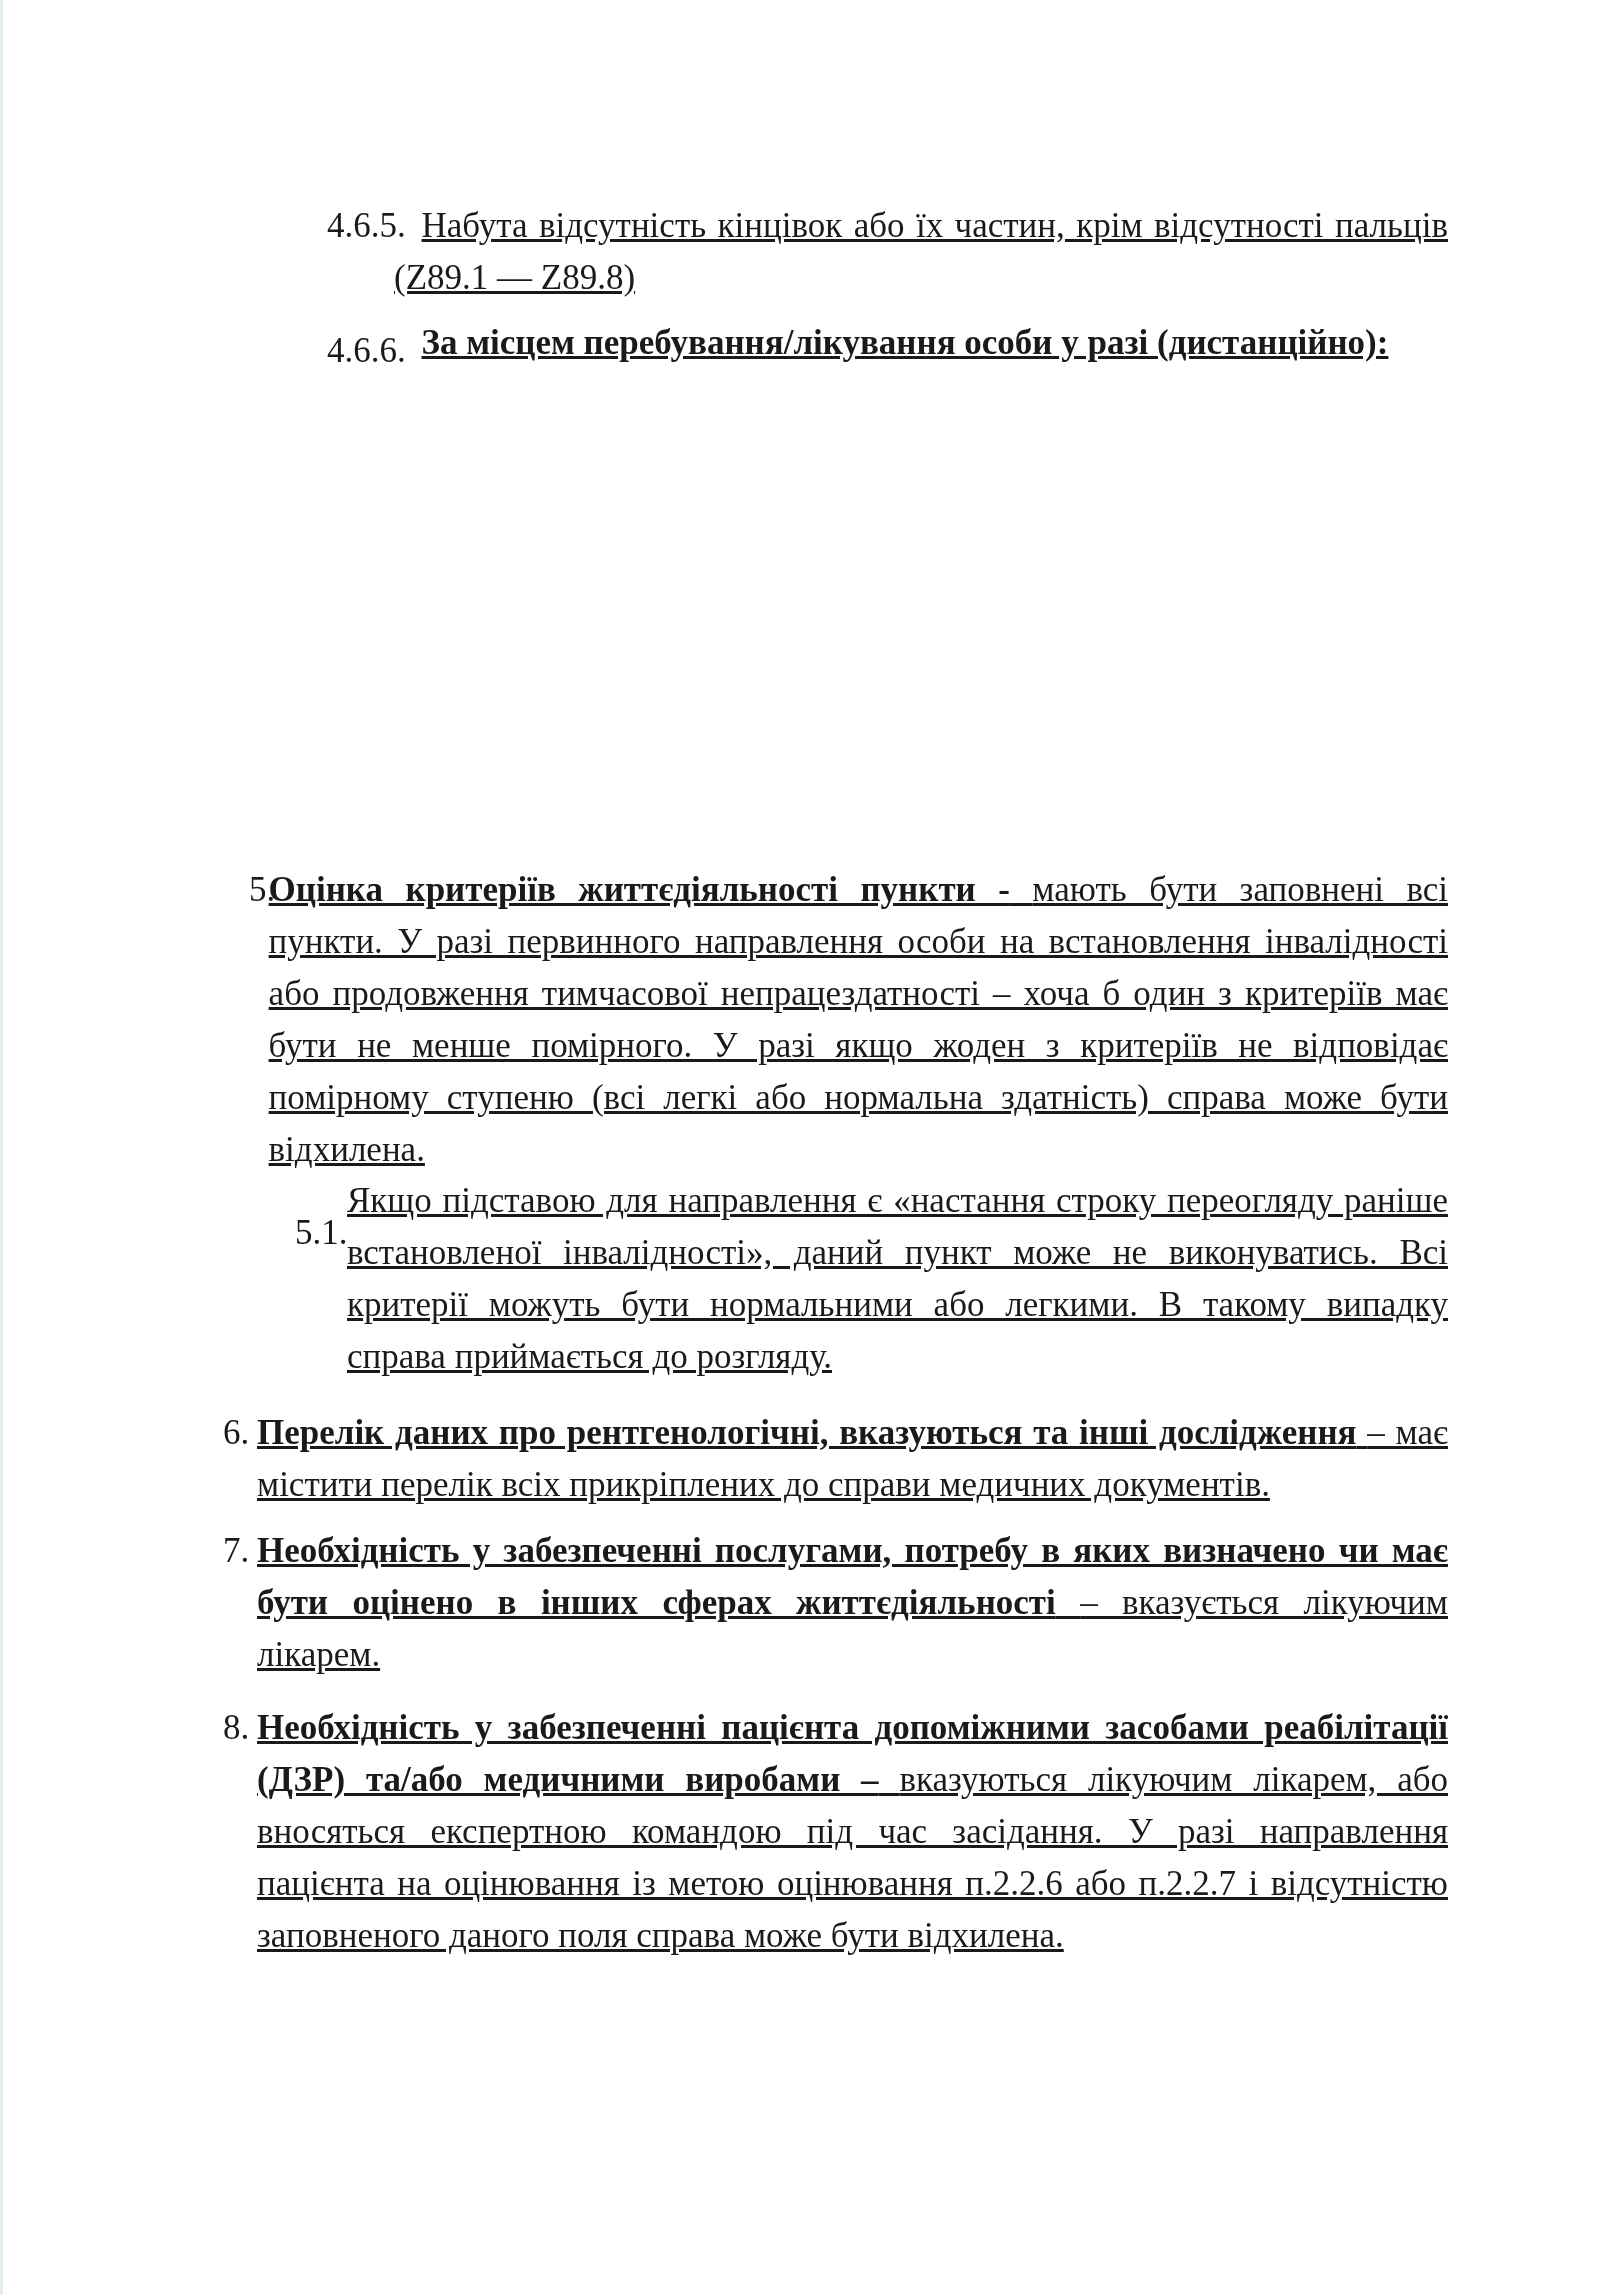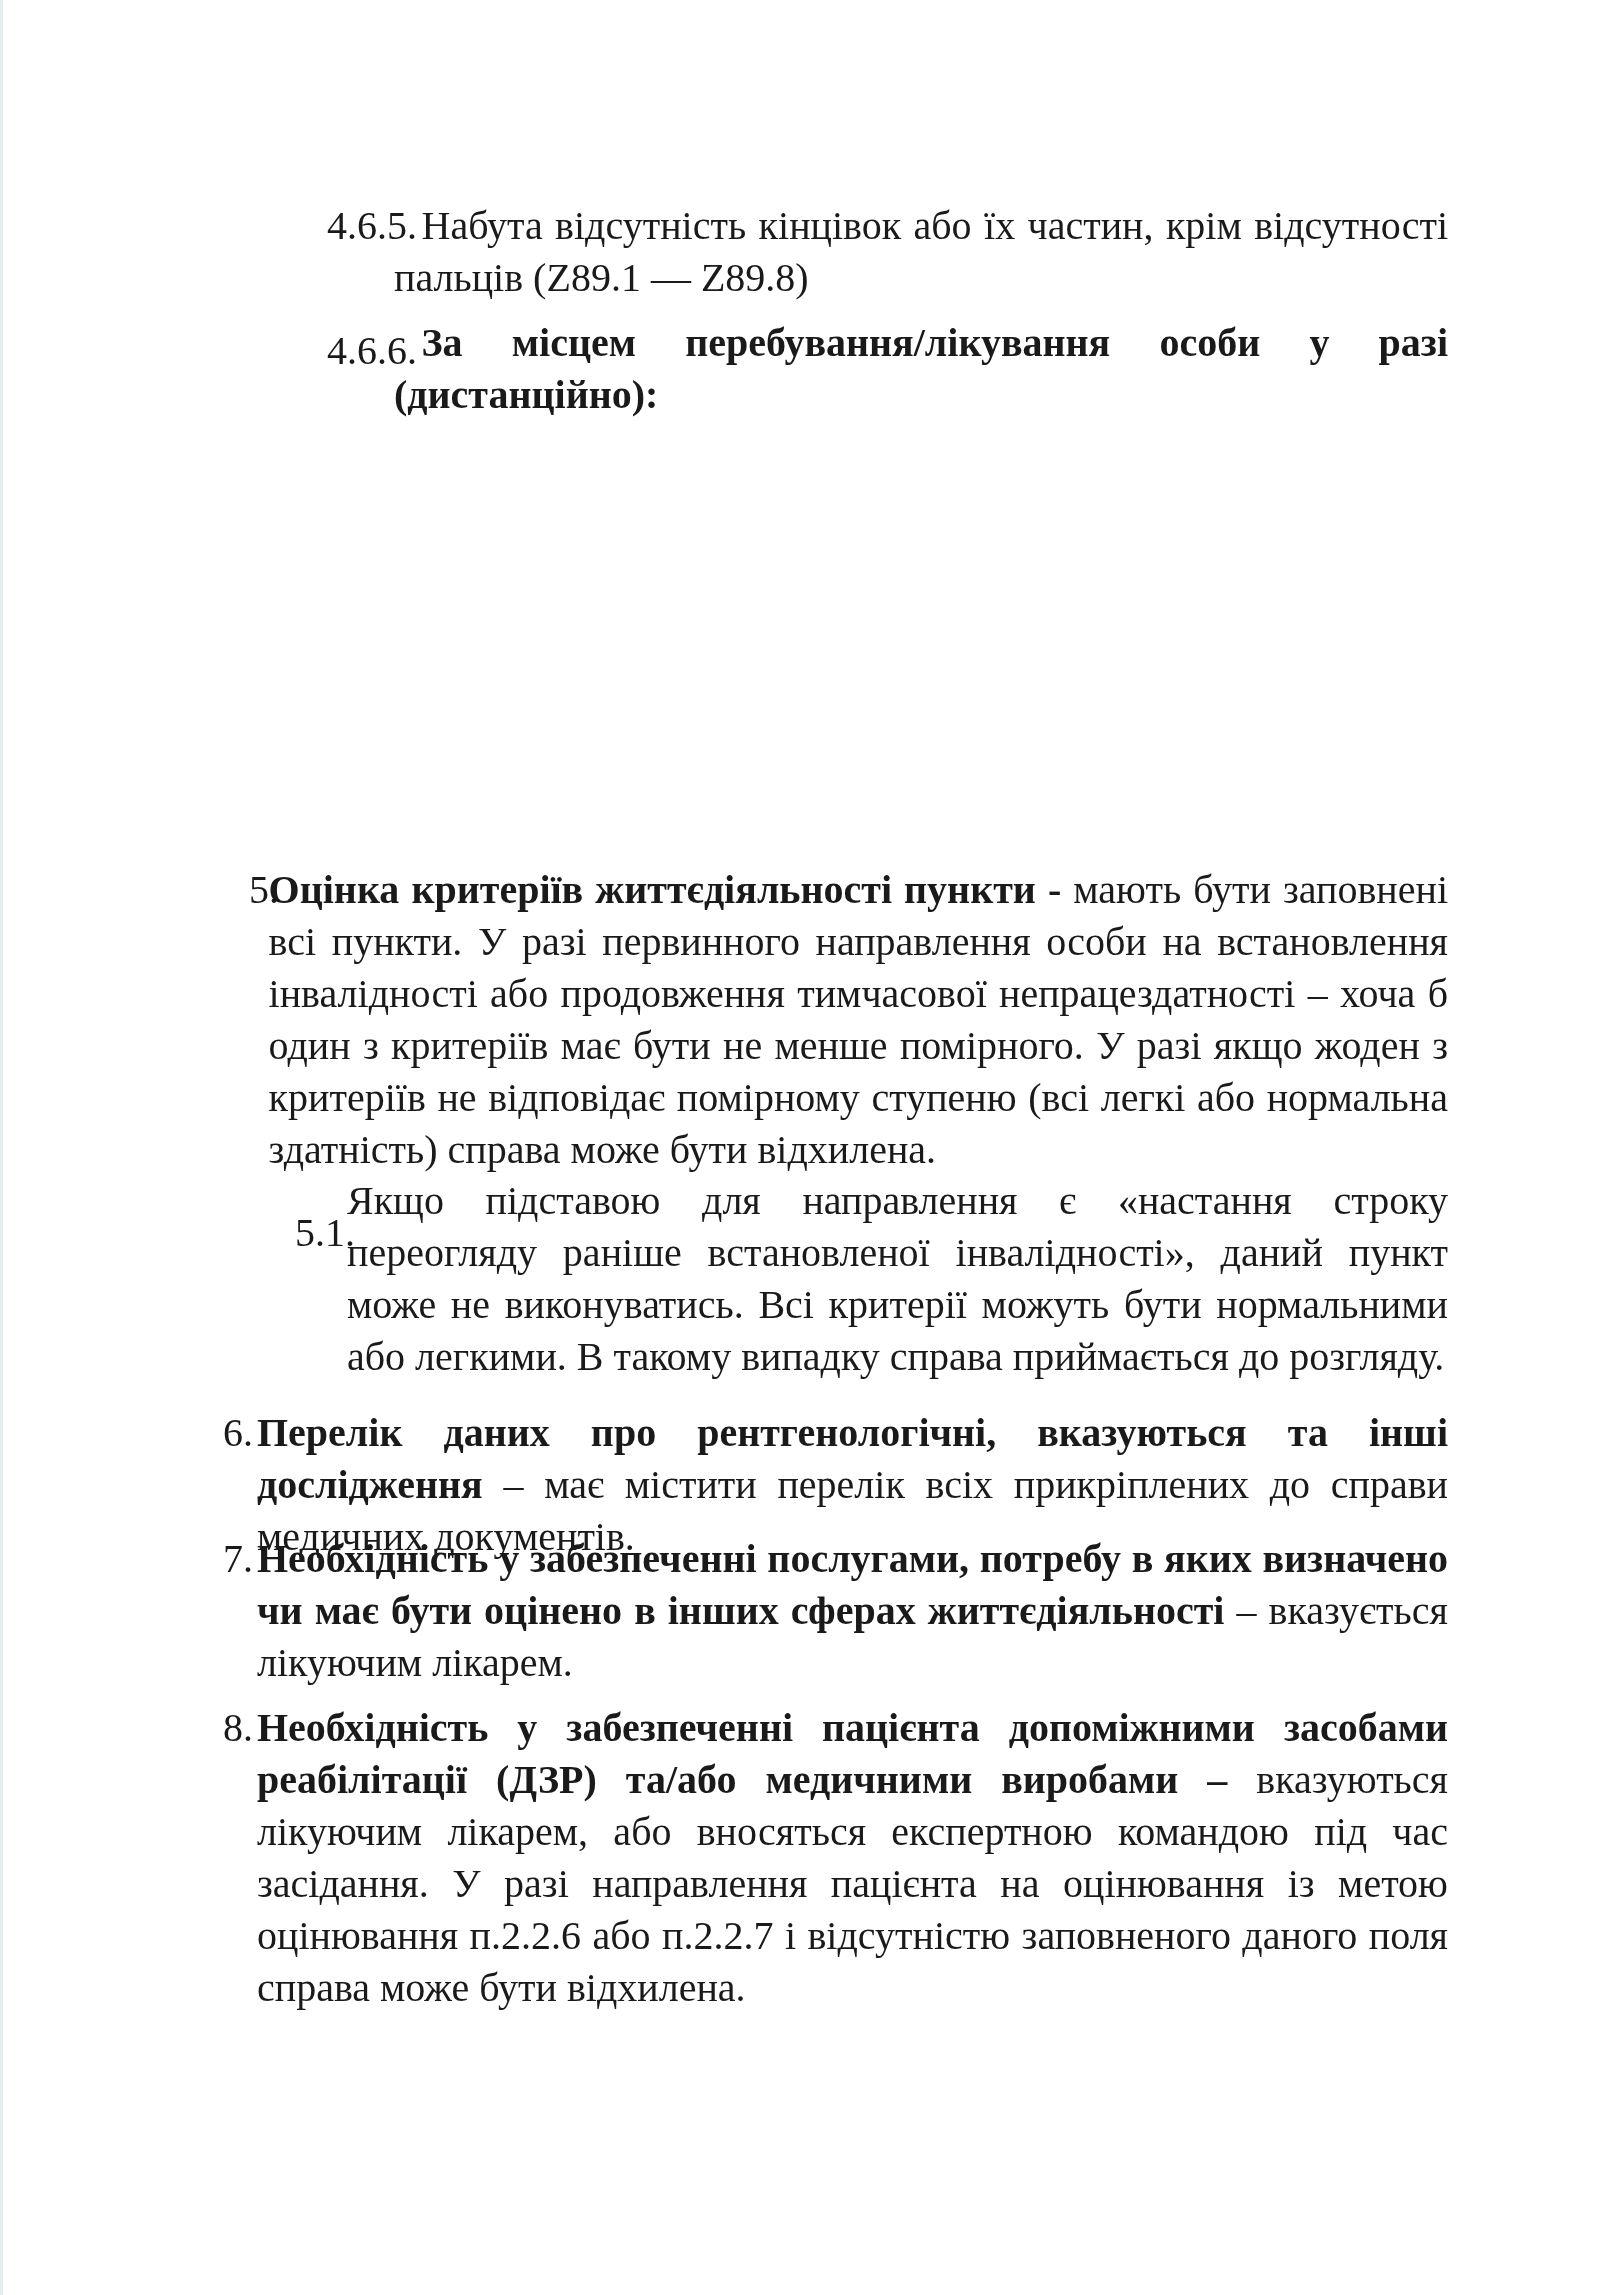--- a/index.html
+++ b/index.html
@@ -8,24 +8,25 @@
     font-family: "Liberation Serif", "DejaVu Serif", serif;
     color: #1a1a1a;
   }
   .scan-edge {
     position: absolute; left: 0; top: 0; width: 2.6px; height: 2295px;
     background: #e3ecef;
   }
   .page { position: absolute; left: 0; top: 0; width: 1623px; height: 2295px; }
   .block {
     position: absolute;
-    font-size: 40px;
+    font-size: 35px;
     line-height: 52px;
     text-align: justify;
     text-align-last: left;
+    text-decoration: underline;
   }
   .b { font-weight: bold; }
   .u { text-decoration: underline; text-underline-offset: 5.2px; text-decoration-thickness: 2px; }
 
   
   #b465 { left: 327px; top: 200px; width: 1121px; }
   
   #b466 { left: 327px; top: 317px; width: 1121px; }
   
   #b4661 { left: 376px; top: 445px; width: 1071px; }
@@ -91,21 +92,21 @@
       <div style="padding-left:34px;">
         <span class="b">Перелік даних про рентгенологічні, вказуються та інші дослідження</span>
         <span>– має містити перелік всіх прикріплених до справи медичних документів.</span>
       </div>
     </div>
   </div>
 
   <div class="block" id="b7">
     <div style="position:relative;">
       <span style="position:absolute;left:0;top:0;">7.</span>
-      <div style="padding-left:34px;margin-top:8px;">
+      <div style="padding-left:34px;">
         <span class="b">Необхідність у забезпеченні послугами, потребу в яких визначено чи має бути оцінено в інших сферах життєдіяльності</span>
         <span>– вказується лікуючим лікарем.</span>
       </div>
     </div>
   </div>
 
   <div class="block" id="b8">
     <div style="position:relative;">
       <span style="position:absolute;left:0;top:0;">8.</span>
       <div style="padding-left:34px;">

